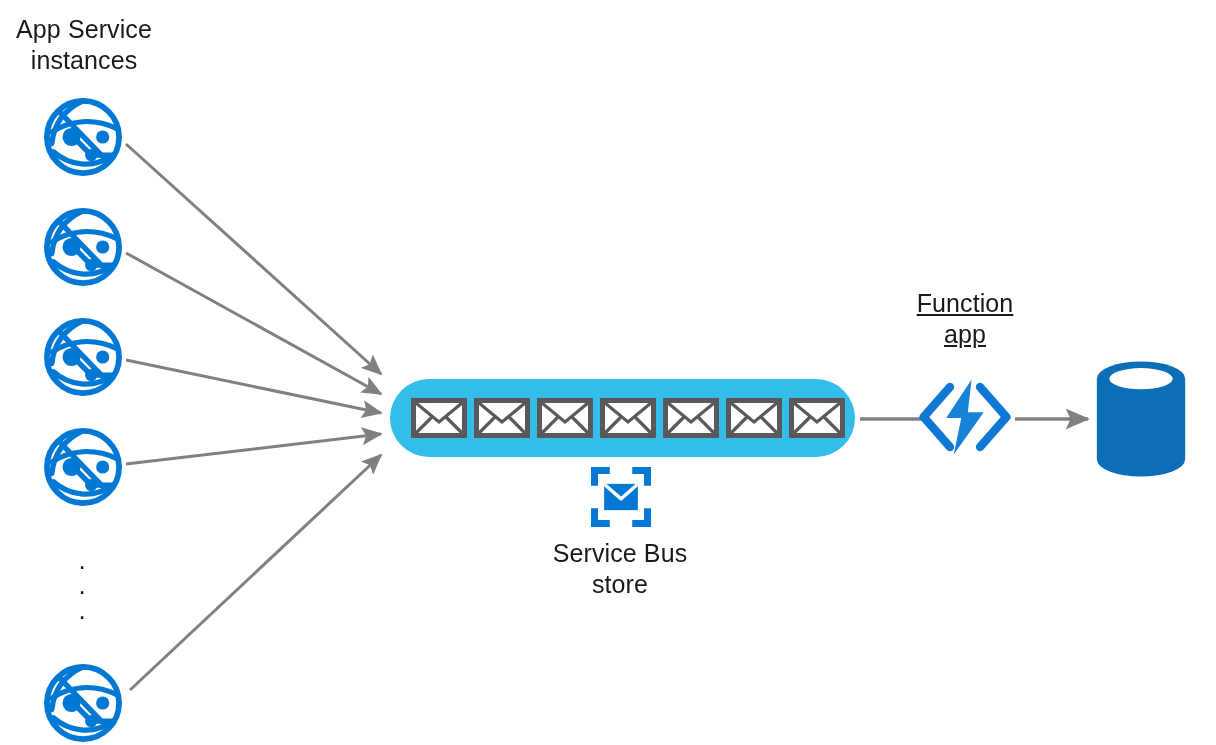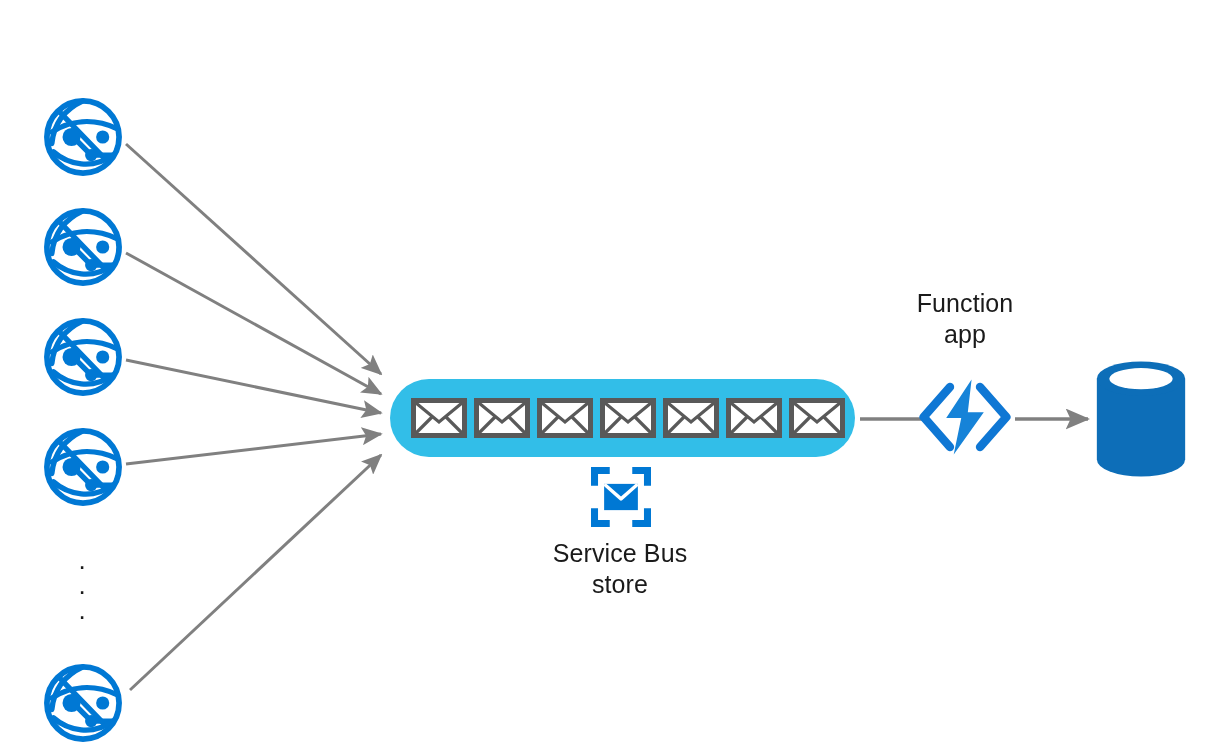--- a/index.html
+++ b/index.html
@@ -41,25 +41,27 @@
     color: #1a1a1a;
     text-align: center;
     font-family: "Liberation Sans", sans-serif;
   }
 </style>
 </head>
 <body>
 
 <div id="canvas">
 
+  <div class="label center" style="left:8px; top:14px; width:152px;">App Service
+instances</div>
 
   <div class="label center" style="left:530px; top:538px; width:180px;">Service Bus
 store</div>
 
-  <div class="label center" style="left:890px; top:288px; width:150px;">Function
+  <div class="label center" style="left:890px; top:288px; width:150px;text-decoration:underline;">Function
 app</div>
 
 
   <div class="dots" style="left:72px; top:548px; width:20px;">.</div>
   <div class="dots" style="left:72px; top:573px; width:20px;">.</div>
   <div class="dots" style="left:72px; top:598px; width:20px;">.</div>
 
   <svg id="svg-layer" viewBox="0 0 1216 745" xmlns="http://www.w3.org/2000/svg">
     <defs>
       <marker id="arrowhead" markerWidth="7" markerHeight="6" refX="6.4" refY="3" orient="auto" markerUnits="strokeWidth">

